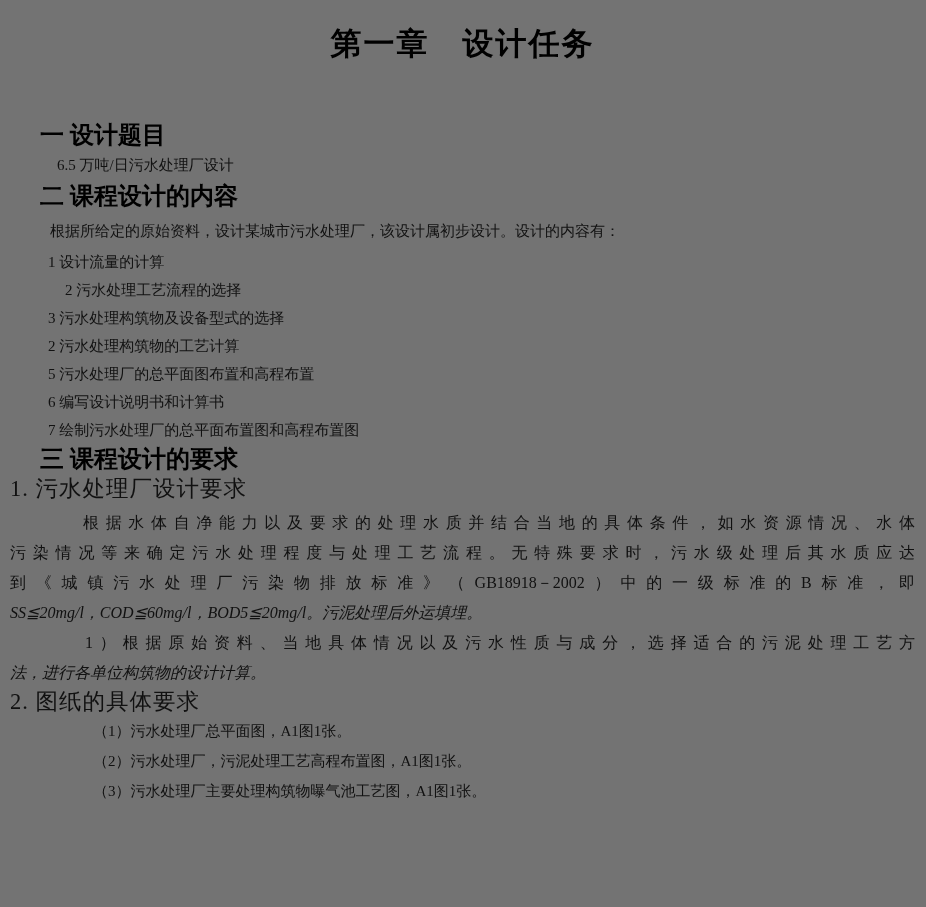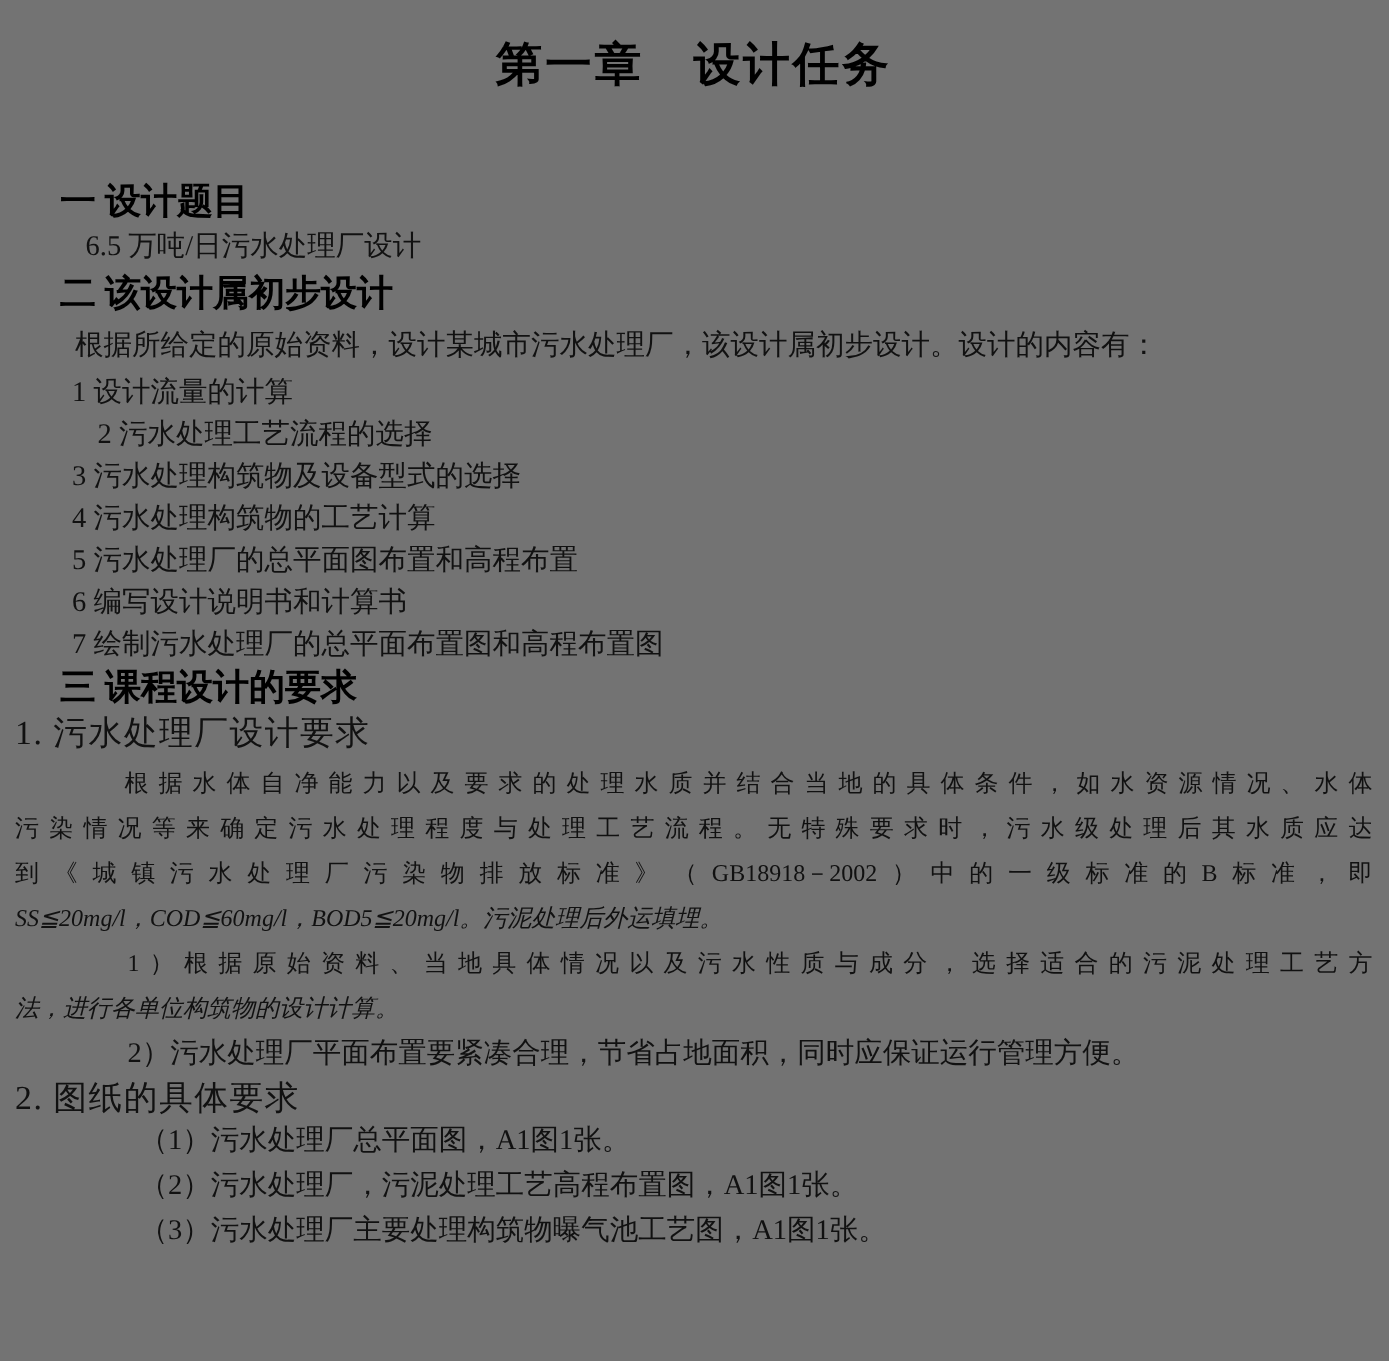--- a/index.html
+++ b/index.html
@@ -32,21 +32,21 @@
     font-family: Liberation Serif, serif;
     font-weight: bold;
     font-size: 24px;
     color: #000000;
     margin-left: 30px;
   }
   .h2.first { margin-top: 56px; line-height: 30px; }
   .h2.mid   { line-height: 32px; }
   .h2.third { line-height: 30px; }
   .line {
-    font-size: 19px;
+    font-size: 15px;
     line-height: 30px;
     white-space: nowrap;
   }
   .topic   { margin-left: 47px; }
   .intro   { margin-left: 40px; margin-top: 4px; }
   .num-item { margin-left: 38px; line-height: 28px; }
   .num-item.indent2 { margin-left: 55px; }
   .items-block { margin-top: 2px; }
   .sub-heading {
     font-size: 22.5px;
@@ -73,49 +73,48 @@
 <body>
 
 <div class="page">
   <div class="doc">
 
     <div class="title">第一章　设计任务</div>
 
     <div class="h2 first">一 设计题目</div>
     <div class="line topic">6.5 万吨/日污水处理厂设计</div>
 
-    <div class="h2 mid">二 该设计属初步设计</div>
+    <div class="h2 mid">二 课程设计的内容</div>
     <div class="line intro">根据所给定的原始资料，设计某城市污水处理厂，该设计属初步设计。设计的内容有：</div>
 
     <div class="items-block">
       <div class="line num-item">1 设计流量的计算</div>
       <div class="line num-item indent2">2 污水处理工艺流程的选择</div>
       <div class="line num-item">3 污水处理构筑物及设备型式的选择</div>
-      <div class="line num-item">4 污水处理构筑物的工艺计算</div>
+      <div class="line num-item">2 污水处理构筑物的工艺计算</div>
       <div class="line num-item">5 污水处理厂的总平面图布置和高程布置</div>
       <div class="line num-item">6 编写设计说明书和计算书</div>
       <div class="line num-item">7 绘制污水处理厂的总平面布置图和高程布置图</div>
     </div>
 
     <div class="h2 third">三 课程设计的要求</div>
 
     <div class="sub-heading">1. 污水处理厂设计要求</div>
 
     <div class="para">
       <div class="jline first-indent">根据水体自净能力以及要求的处理水质并结合当地的具体条件，如水资源情况、水体</div>
       <div class="jline">污染情况等来确定污水处理程度与处理工艺流程。无特殊要求时，污水级处理后其水质应达</div>
       <div class="jline">到《城镇污水处理厂污染物排放标准》（GB18918－2002）中的一级标准的B标准，即</div>
       <div class="jline plain">SS≦20mg/l，COD≦60mg/l，BOD5≦20mg/l。污泥处理后外运填埋。</div>
     </div>
 
     <div>
       <div class="jline item-indent">1）根据原始资料、当地具体情况以及污水性质与成分，选择适合的污泥处理工艺方</div>
       <div class="jline plain">法，进行各单位构筑物的设计计算。</div>
     </div>
-    <div class="line" style="text-indent:75px">2）污水处理厂平面布置要紧凑合理，节省占地面积，同时应保证运行管理方便。</div>
 
     <div class="sub-heading second">2. 图纸的具体要求</div>
 
     <div>
       <div class="line d-item">（1）污水处理厂总平面图，A1图1张。</div>
       <div class="line d-item">（2）污水处理厂，污泥处理工艺高程布置图，A1图1张。</div>
       <div class="line d-item">（3）污水处理厂主要处理构筑物曝气池工艺图，A1图1张。</div>
     </div>
 
   </div>

